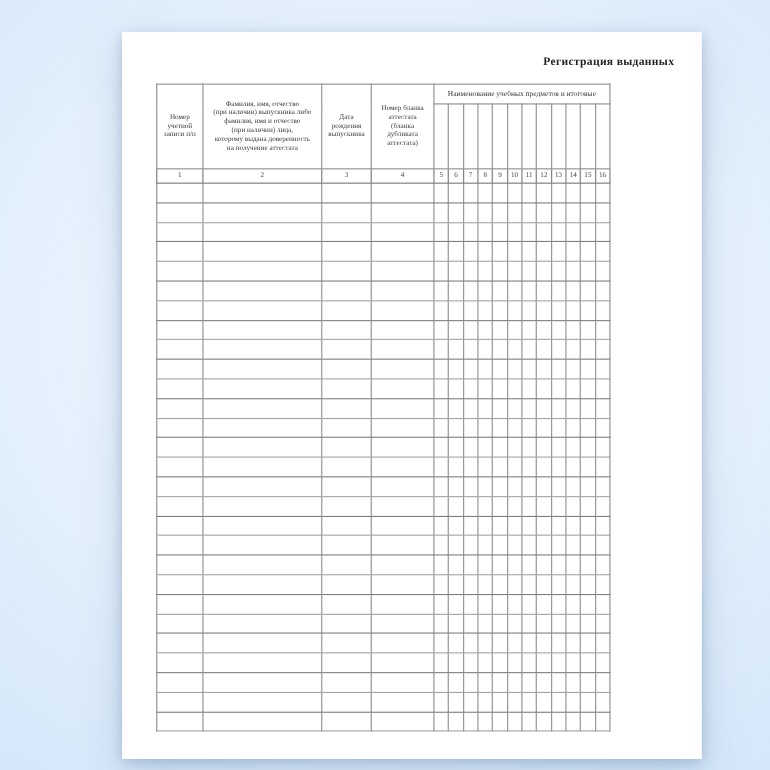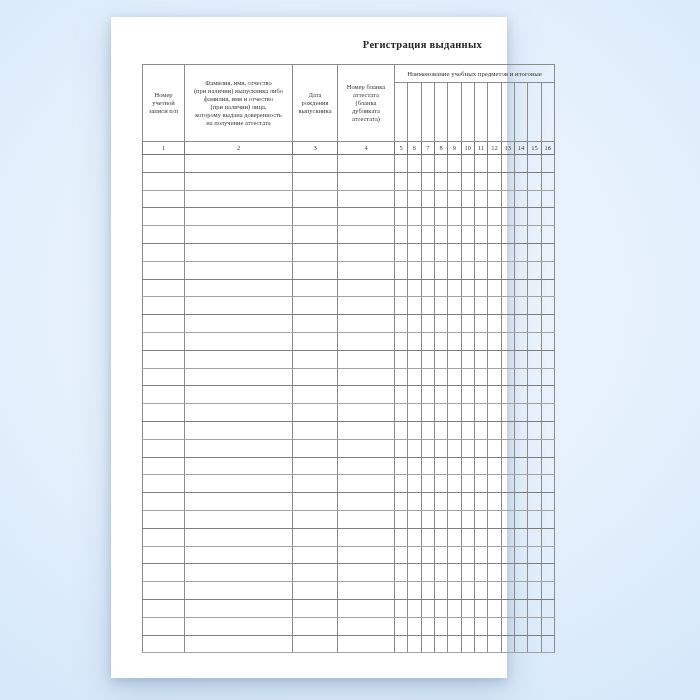--- a/index.html
+++ b/index.html
@@ -3,21 +3,21 @@
 <meta charset="utf-8">
 <style>
   html,body{margin:0;padding:0;}
   .stage{
     position:relative;width:700px;height:700px;overflow:hidden;
     background:radial-gradient(130% 115% at 50% 42%,
       #f3f9fe 0%, #e4f0fc 36%, #d6e8fa 60%, #cde1f6 80%, #c6dbf2 100%);
     font-family:"Liberation Serif","DejaVu Serif",serif;
   }
   .sheet{
-    position:absolute;left:111px;top:17px;width:396px;height:661px;
+    position:absolute;left:111px;top:29px;width:527px;height:661px;
     background:#ffffff;
     box-shadow:0 3px 10px rgba(96,126,164,.35), 0 14px 34px rgba(96,126,164,.26);
   }
   .doc-title{
     position:absolute;top:22px;right:25px;
     font-weight:bold;font-size:10.5px;line-height:1.2;
     letter-spacing:.3px;color:#242424;
   }
   table.form{
     position:absolute;left:31px;top:47px;width:412px;

